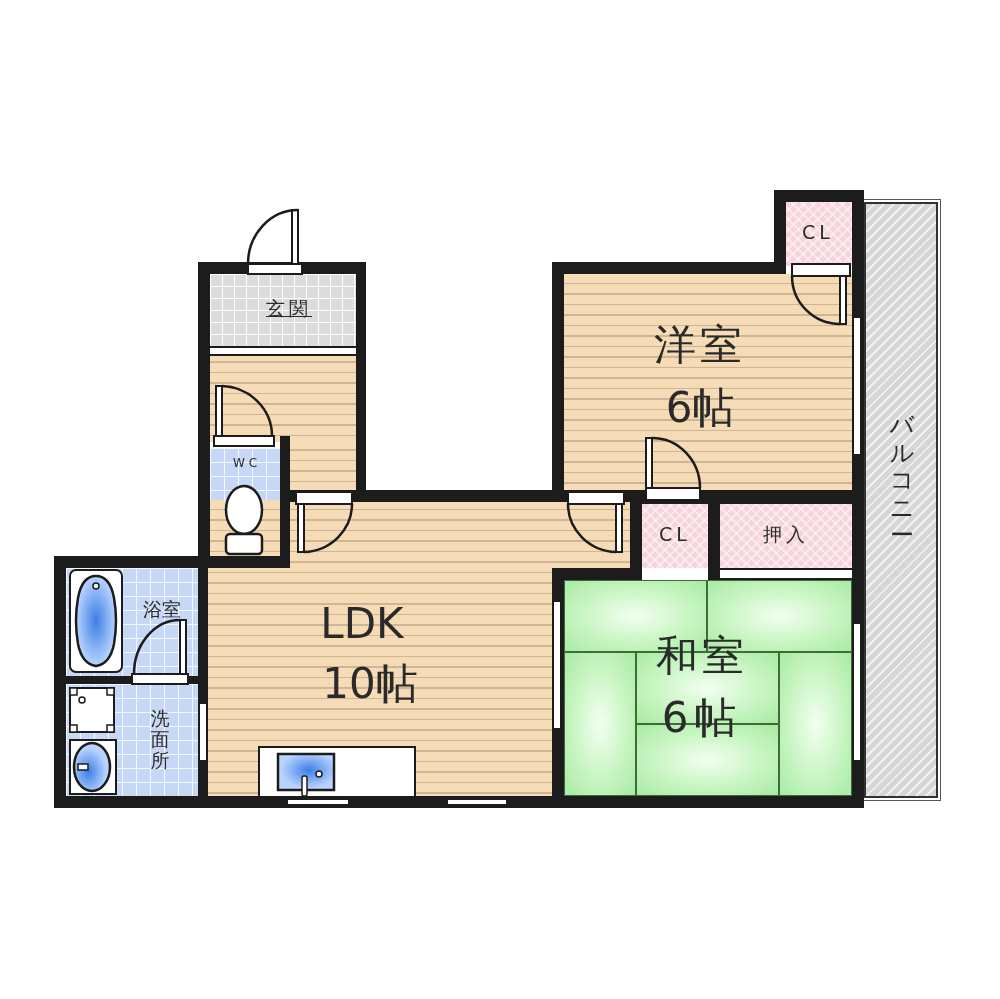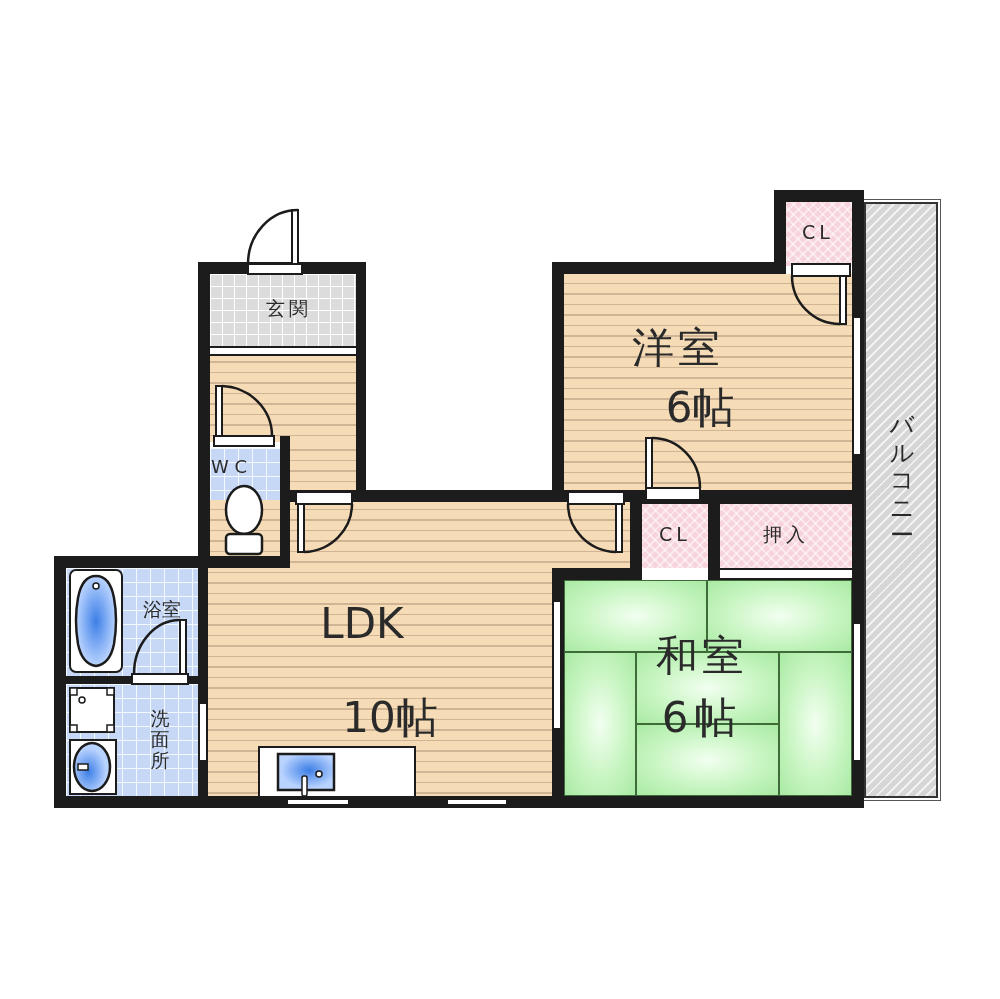--- a/index.html
+++ b/index.html
@@ -167,29 +167,29 @@
         <stop offset="0" stop-color="#3d7fe6"></stop>
         <stop offset="1" stop-color="#b9d3ff"></stop>
       </radialGradient>
     </defs>
   <rect x="1" y="1" width="156" height="50" fill="#fff" stroke="#1c1c1c" stroke-width="2"></rect>
   <rect x="20" y="8" width="56" height="36" fill="url(#bg3)" stroke="#1c1c1c" stroke-width="2.5"></rect>
   <rect x="44" y="30" width="5" height="20" rx="2" fill="#fff" stroke="#1c1c1c" stroke-width="1.5"></rect>
   <circle cx="61" cy="28" r="3" fill="#fff" stroke="#1c1c1c" stroke-width="1.5"></circle>
 </svg>
 
-<div class="label small" style="left:210px;top:298px;width:158px;letter-spacing:4px;">玄関</div>
-<div class="label small" style="left:196px;top:457px;width:66px;font-size:18px;">W C</div>
+<div class="label small" style="left:210px;top:298px;width:158px;letter-spacing:4px;text-decoration:underline;">玄関</div>
+<div class="label small" style="left:212px;top:457px;width:66px;font-size:12px;">W C</div>
 <div class="label small" style="left:130px;top:583px;width:64px;margin-top:16px;">浴室</div>
 <div class="label small" style="left:140px;top:708px;width:40px;line-height:1.1;">洗
 面
 所</div>
 <div class="label big" style="left:272px;top:600px;width:180px;">LDK</div>
-<div class="label big" style="left:300px;top:660px;width:180px;margin-top:34px;">10帖</div>
-<div class="label big" style="left:588px;top:324px;width:180px;letter-spacing:4px;">洋室</div>
+<div class="label big" style="left:280px;top:660px;width:180px;">10帖</div>
+<div class="label big" style="left:610px;top:324px;width:180px;letter-spacing:4px;font-family:Liberation Mono, monospace;">洋室</div>
 <div class="label big" style="left:610px;top:384px;width:180px;">6帖</div>
 <div class="label small" style="left:784px;top:222px;width:68px;letter-spacing:4px;">CL</div>
 <div class="label small" style="left:642px;top:524px;width:66px;letter-spacing:4px;">CL</div>
 <div class="label small" style="left:720px;top:524px;width:132px;letter-spacing:4px;">押入</div>
 <div class="label big" style="left:612px;top:632px;width:180px;letter-spacing:4px;">和室</div>
 <div class="label big" style="left:612px;top:694px;width:180px;letter-spacing:6px;">6帖</div>
 <div class="label small" style="left:880px;top:412px;width:44px;font-size:24px;line-height:1.15;">バ
 ル
 コ
 ニ

